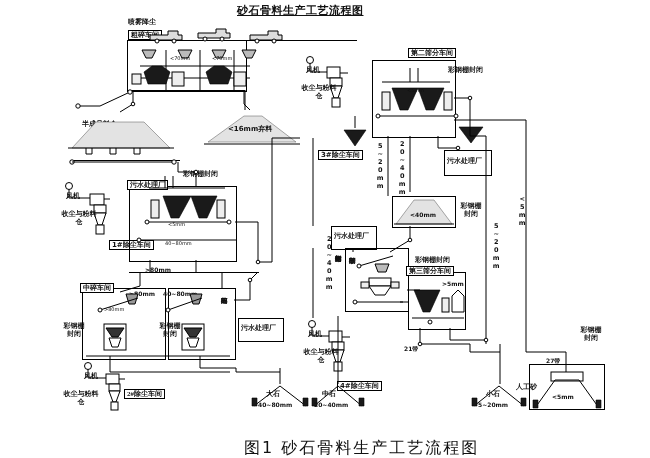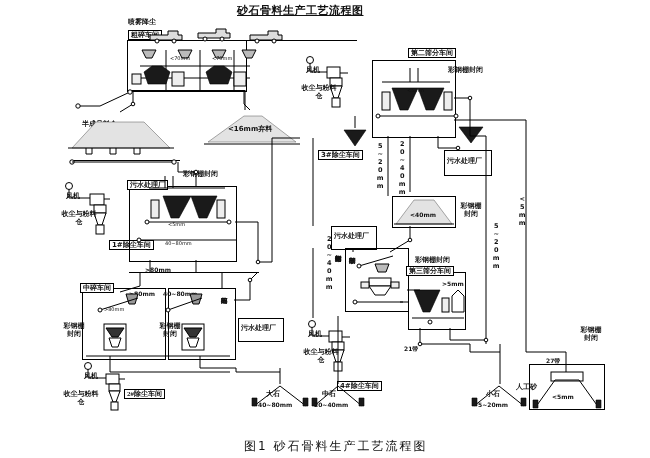--- a/index.html
+++ b/index.html
@@ -15,21 +15,21 @@
   }
   
   .abs{position:absolute;}
 
   .title{
     font-size:11px;font-weight:bold;letter-spacing:.5px;
     text-decoration:underline;
     white-space:nowrap;
   }
   .caption{
-    font-size:12px;letter-spacing:2px;white-space:nowrap;
+    font-size:16px;letter-spacing:2px;white-space:nowrap;
   }
   .lbl{
     font-size:7px;line-height:1.15;white-space:nowrap;font-weight:bold;
   }
   .lbl.sm{font-size:6px;font-weight:bold;}
   .lbl.xs{font-size:5px;font-weight:normal;}
   .lbl.box{
     border:1px solid #000;padding:0px 2px;background:#fff;
   }
   .lbl.stack{white-space:normal;text-align:center;line-height:1.2;}

